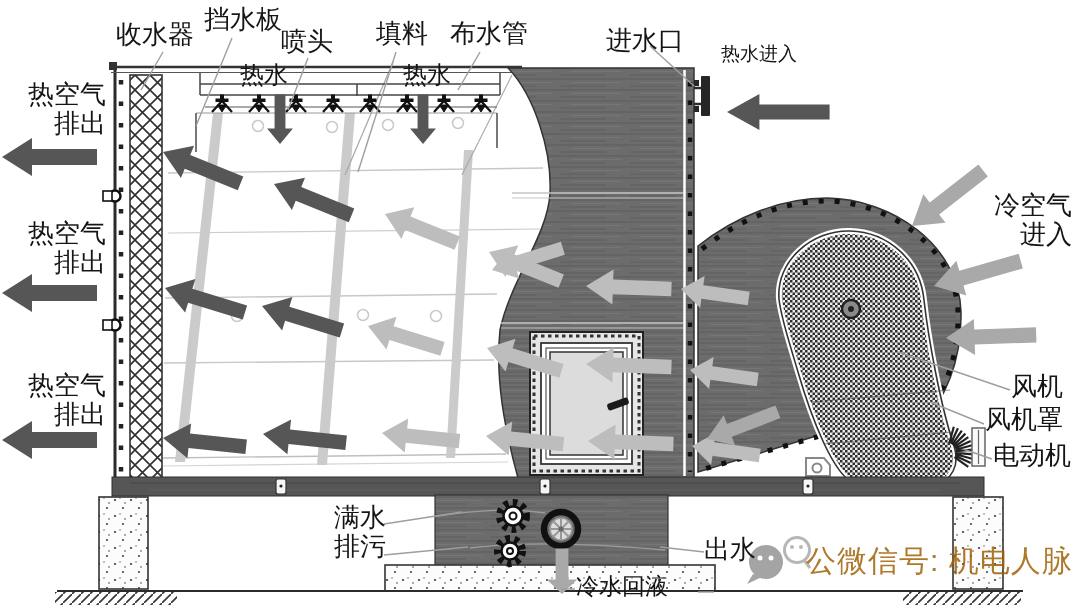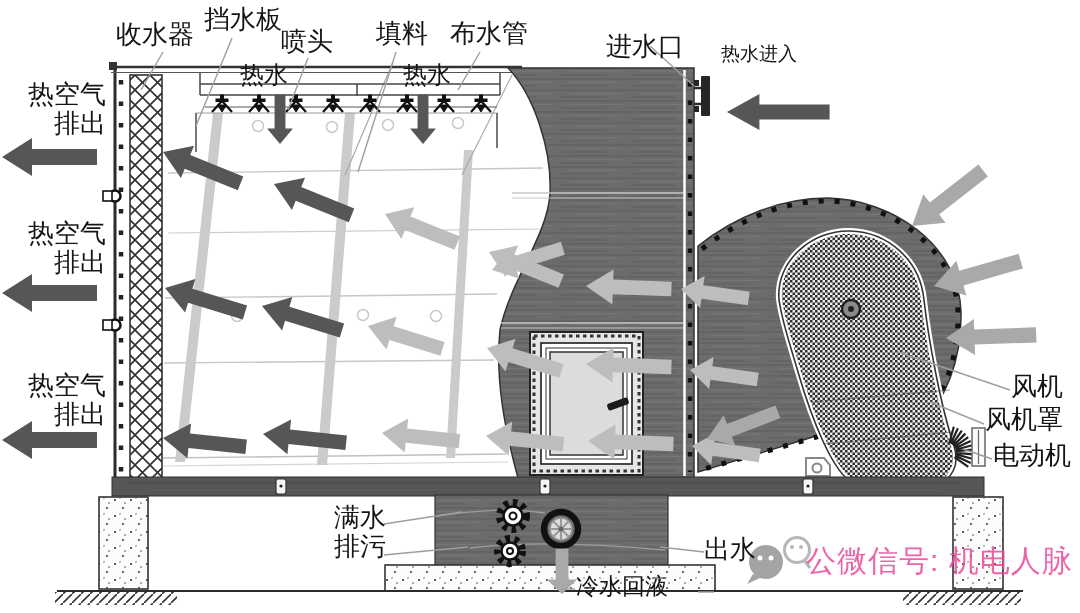--- a/index.html
+++ b/index.html
@@ -2,21 +2,21 @@
 <html><head>
 <meta charset="utf-8">
 <style>
   html,body{margin:0;padding:0;background:#ffffff;}
   .stage{position:relative;width:1080px;height:613px;background:#fff;overflow:hidden;
          font-family:Liberation Sans, sans-serif;padding-left:32px;}
   .stage svg{position:absolute;left:0;top:0;}
   .lbl{position:absolute;color:#151515;font-size:26px;line-height:1.13;white-space:nowrap;}
   .ctr{text-align:right;}
   .sm{font-size:24px;}
-  .wm{color:#ec4899;opacity:.85;font-size:30px;letter-spacing:1px;}
+  .wm{color:#a16207;opacity:.85;font-size:30px;letter-spacing:1px;}
   .ad{fill:#565656;}
   .al{fill:#bdbdbd;}
   .al2{fill:#a9a9a9;}
   .leader{stroke:#9e9e9e;stroke-width:1.4;fill:none;}
 </style>
 </head>
 <body>
 
 <div class="stage">
 
@@ -311,38 +311,42 @@
     <circle cx="801" cy="547" r="2" fill="#b0b0b0"></circle>
     <path d="M804,560 L810,568" stroke="#b0b0b0" stroke-width="3"></path>
   </g>
 </svg>
 
   <div class="lbl" style="left:116px;top:20px">收水器</div>
   <div class="lbl" style="left:204px;top:5px">挡水板</div>
   <div class="lbl" style="left:281px;top:27px">喷头</div>
   <div class="lbl" style="left:376px;top:19px">填料</div>
   <div class="lbl" style="left:450px;top:19px">布水管</div>
-  <div class="lbl" style="left:606px;top:32px">进水口</div>
+  <div class="lbl" style="left:606px;top:26px">进水口</div>
   <div class="lbl" style="left:721px;top:43px;font-size:19px">热水进入</div>
   <div class="lbl sm" style="left:240px;top:61px">热水</div>
   <div class="lbl sm" style="left:403px;top:61px">热水</div>
 
   <div class="lbl ctr" style="left:4px;top:80px;width:102px">
     <div>热空气</div>
     <div>排出</div>
   </div>
   <div class="lbl ctr" style="left:4px;top:219px;width:102px">
     <div>热空气</div>
     <div>排出</div>
   </div>
   <div class="lbl ctr" style="left:4px;top:371px;width:102px">
     <div>热空气</div>
     <div>排出</div>
   </div>
 
+  <div class="lbl ctr" style="left:958px;top:191px;width:114px">
+    <div>冷空气</div>
+    <div>进入</div>
+  </div>
 
   <div class="lbl" style="left:1011px;top:372px">风机</div>
   <div class="lbl" style="left:985px;top:405px">风机罩</div>
   <div class="lbl" style="left:993px;top:441px">电动机</div>
 
   <div class="lbl ctr" style="left:318px;top:503px;width:68px">
     <div>满水</div>
     <div>排污</div>
   </div>
 

